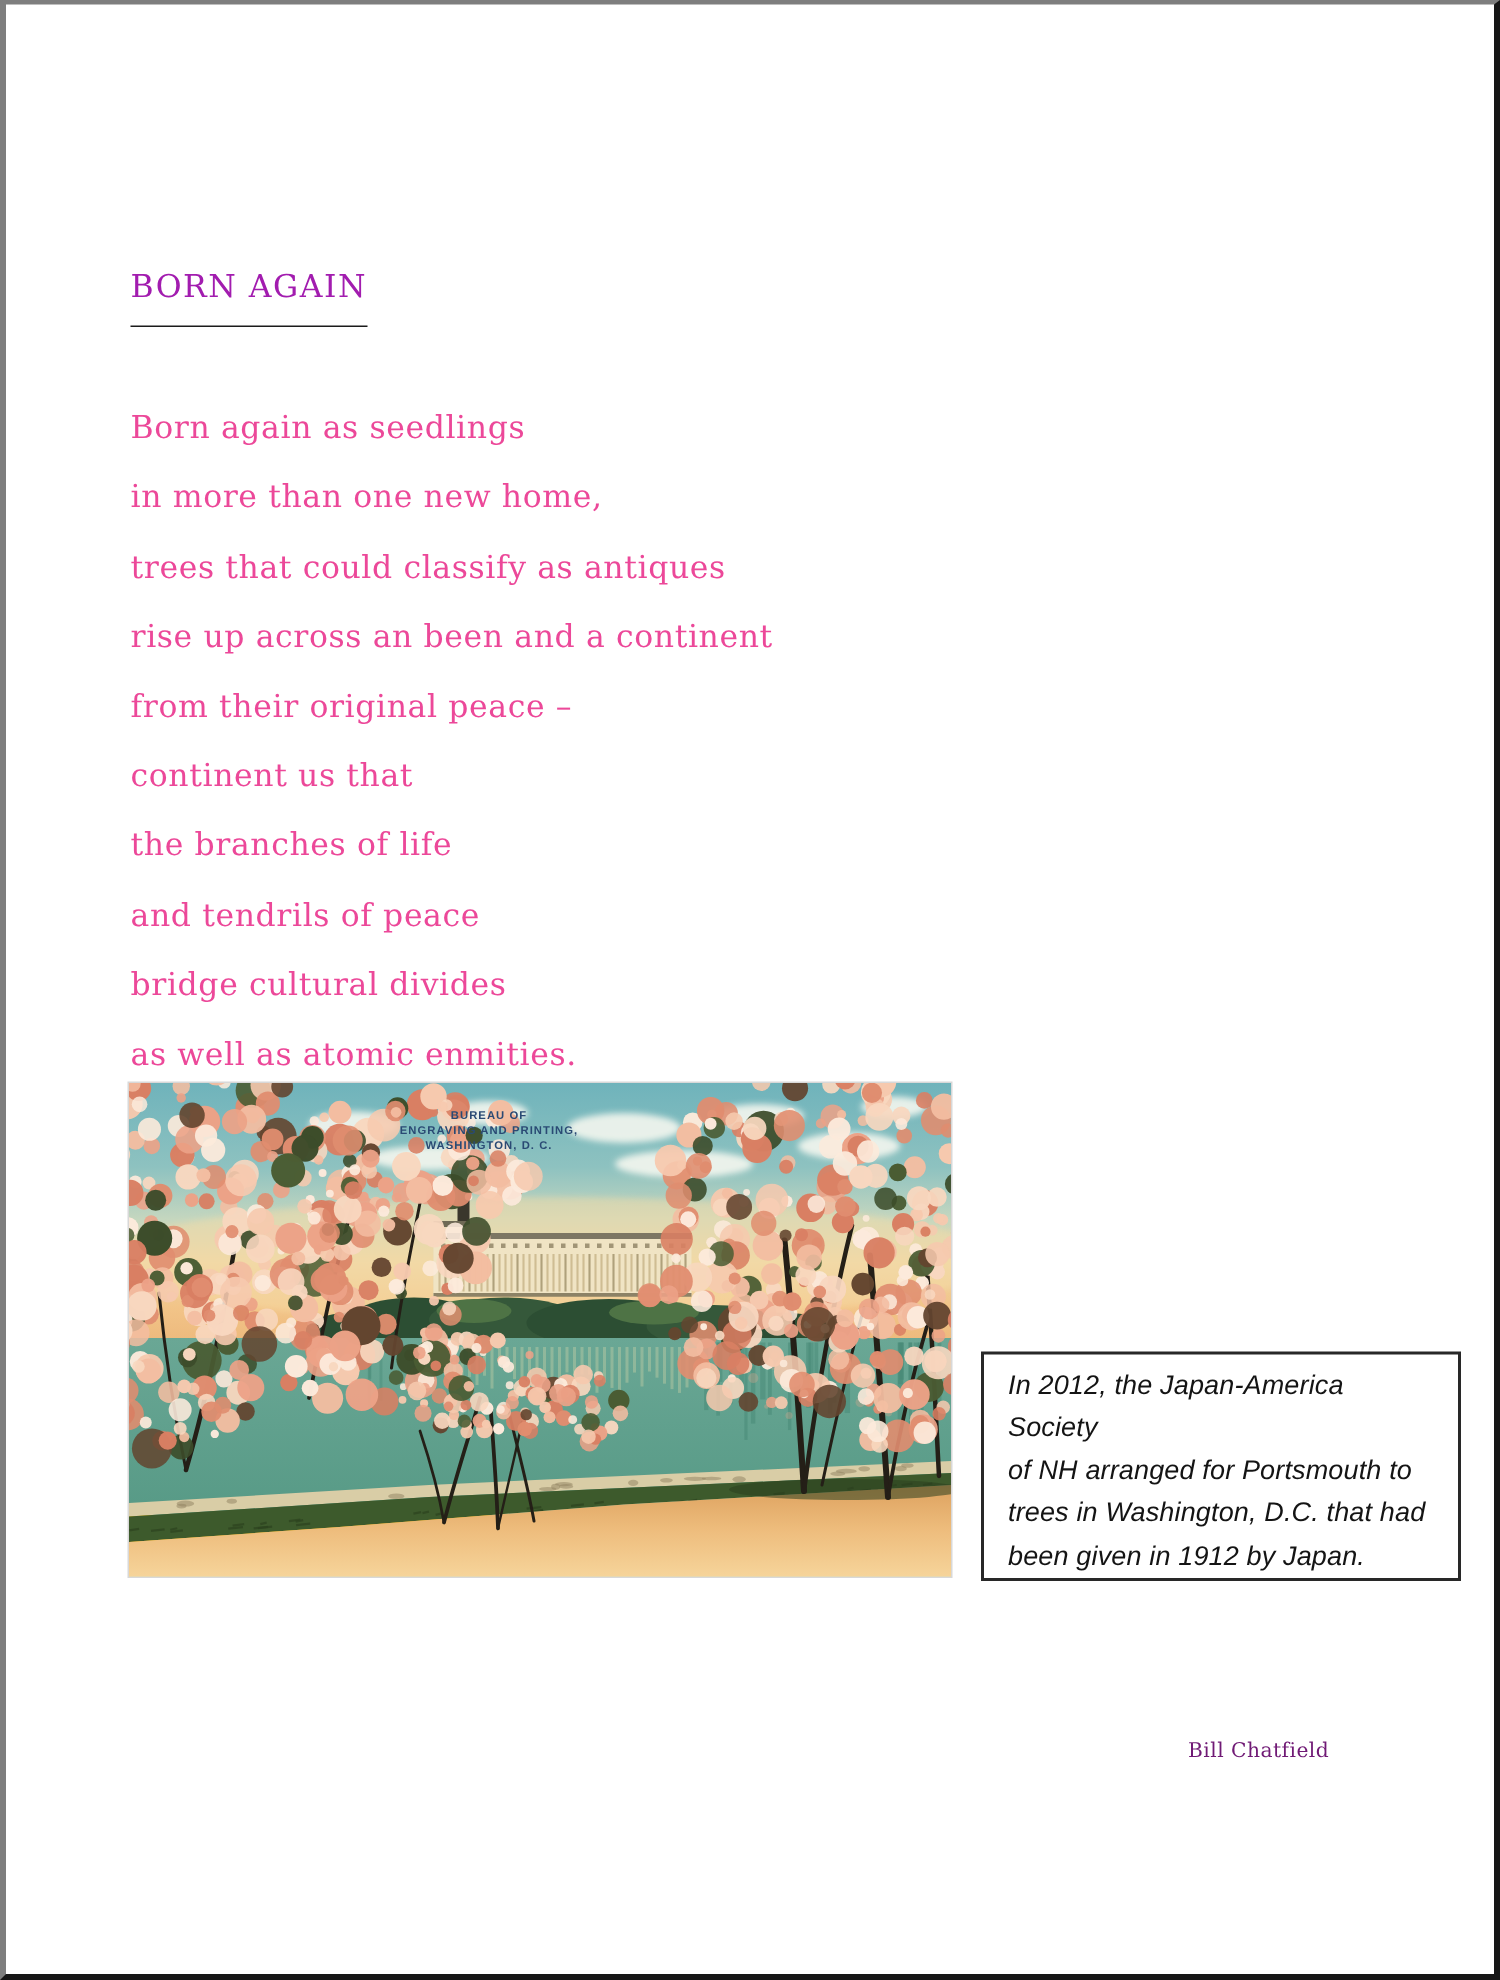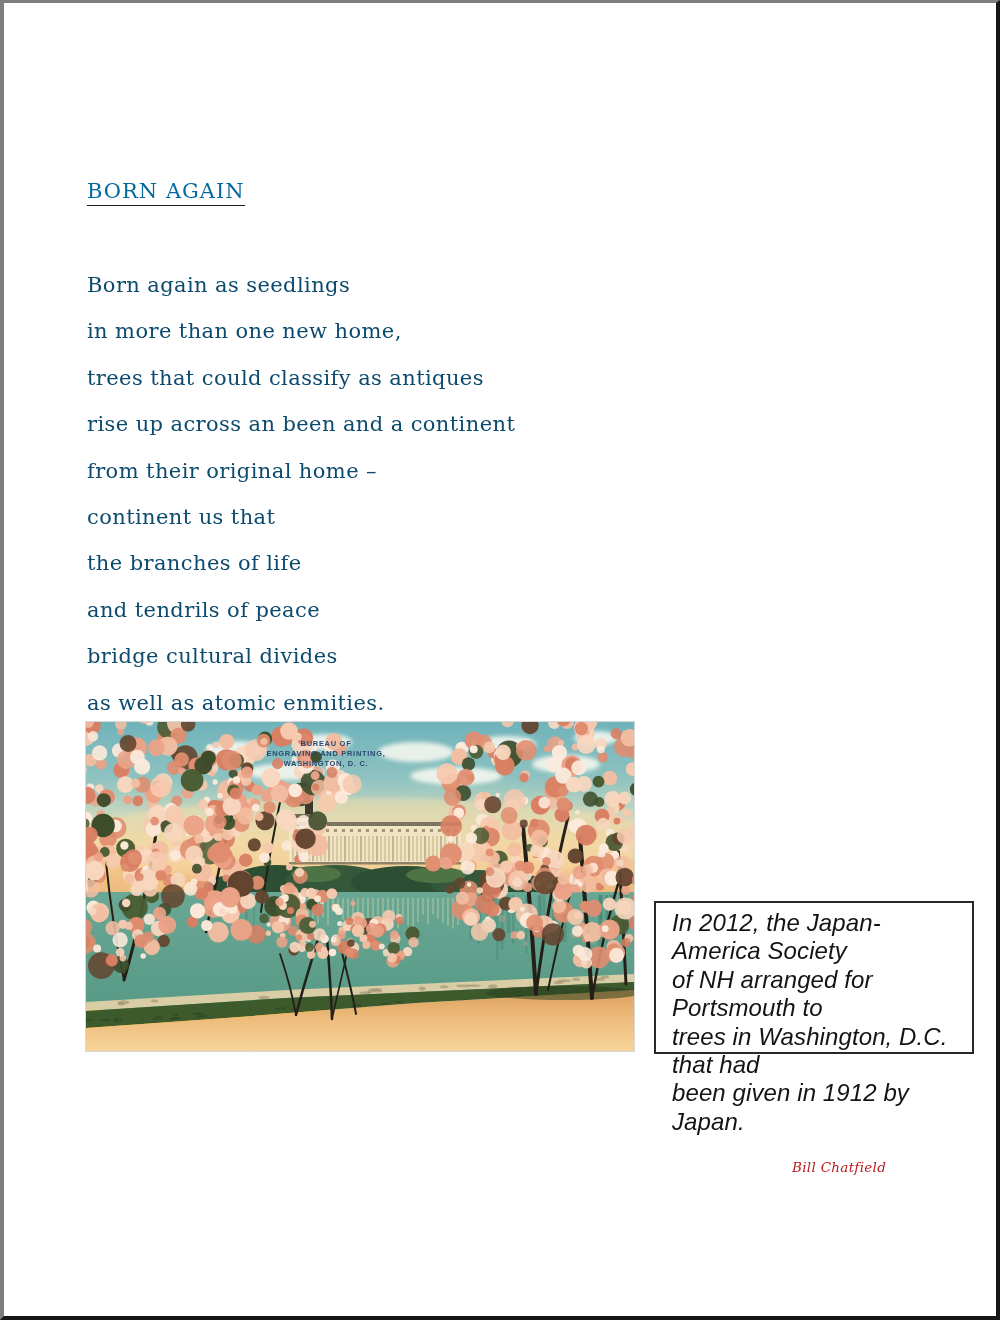--- a/index.html
+++ b/index.html
@@ -3,55 +3,55 @@
 <meta charset="utf-8">
 <style>
   html,body{margin:0;padding:0;background:#ffffff;}
   .page{
     position:relative;width:1000px;height:1320px;box-sizing:border-box;background:#ffffff;
     border-top:3px solid #7e7e7e;border-left:4px solid #7e7e7e;
     border-right:4px solid #161616;border-bottom:4px solid #161616;
     font-family:"DejaVu Serif", serif;overflow:hidden;
   }
   .title{
-    position:absolute;left:83px;top:176px;font-size:21px;letter-spacing:1px;color:#0369a1;
-    border-bottom:1.6px solid #1b1b1b;padding-bottom:2px;display:inline-block;
+    position:absolute;left:83px;top:176px;font-size:21px;letter-spacing:1px;color:#a21caf;
+    border-bottom:1.6px solid #1b1b1b;padding-bottom:14px;display:inline-block;
   }
   .poem{
     position:absolute;left:83px;top:259px;width:540px;font-size:21px;line-height:46.4px;
-    letter-spacing:0.4px;color:#0c4a6e;
+    letter-spacing:0.4px;color:#ec4899;
   }
   .postcard{
     position:absolute;left:82px;top:719px;width:548px;height:329px;outline:1px solid #d8d8d8;background:#eab308;
   }
   .postcard svg{display:block;}
   .note-box{
     position:absolute;left:650px;top:898px;width:320px;height:153px;box-sizing:border-box;
     border:2px solid #282828;padding:6px 14px 0 16px;background:#fff;
-    font-family:"Liberation Sans", sans-serif;font-style:italic;font-size:24px;
+    font-family:"Liberation Sans", sans-serif;font-style:italic;font-size:18px;
     line-height:28.4px;color:#141414;letter-spacing:0.1px;
   }
   .signature{
-    position:absolute;left:788px;top:1156px;font-family:"DejaVu Serif", serif;font-style:italic;
-    font-size:13.5px;color:#b91c1c;letter-spacing:0.3px;
+    position:absolute;left:788px;top:1156px;font-family:"DejaVu Serif", serif;
+    font-size:13.5px;color:#701a75;letter-spacing:0.3px;
   }
 </style>
 </head>
 <body>
 
 <div class="page">
 
   <div class="title">BORN AGAIN</div>
 
   <div class="poem">
     <div>Born again as seedlings</div>
     <div>in more than one new home,</div>
     <div>trees that could classify as antiques</div>
     <div>rise up across an been and a continent</div>
-    <div>from their original home –</div>
+    <div>from their original peace –</div>
     <div>continent us that</div>
     <div>the branches of life</div>
     <div>and tendrils of peace</div>
     <div>bridge cultural divides</div>
     <div>as well as atomic enmities.</div>
   </div>
 
   <div class="postcard">
     <svg id="postcard-svg" width="548" height="329" viewBox="0 0 548 329" font-family="Liberation Sans, sans-serif">
       <defs>

